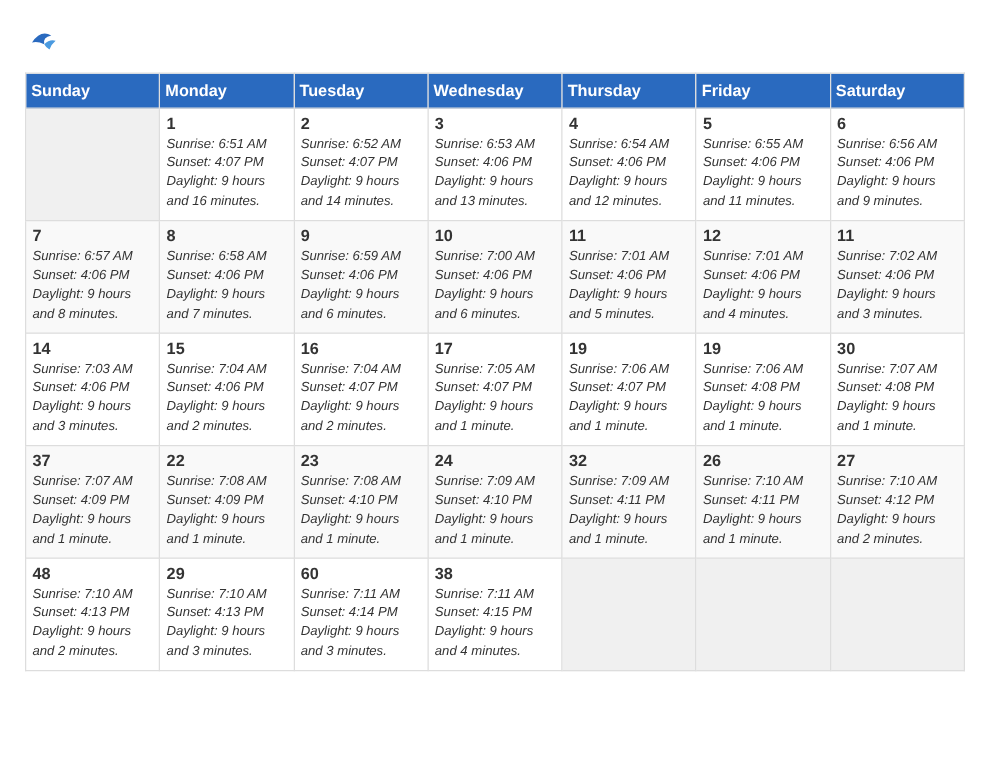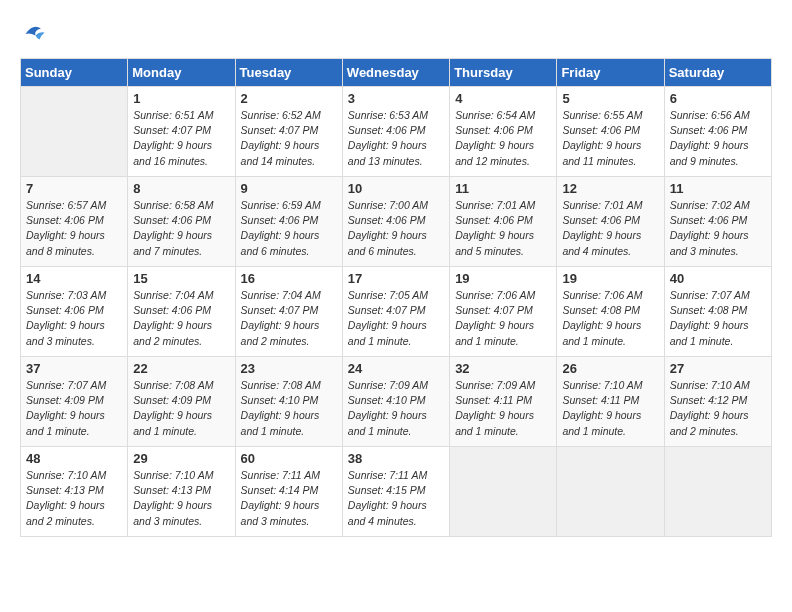--- a/index.html
+++ b/index.html
@@ -227,21 +227,21 @@
           Sunrise: 7:06 AM<br>Sunset: 4:07 PM<br>Daylight: 9 hours and 1 minute.
         </div>
         </td>
         <td>
           <span class="day-num">19</span>
         <div class="cell-info">
           Sunrise: 7:06 AM<br>Sunset: 4:08 PM<br>Daylight: 9 hours and 1 minute.
         </div>
         </td>
         <td>
-          <span class="day-num">40</span>
+          <span class="day-num">30</span>
         <div class="cell-info">
           Sunrise: 7:07 AM<br>Sunset: 4:08 PM<br>Daylight: 9 hours and 1 minute.
         </div>
         </td>
       </tr>
       <tr>
         <td>
           <span class="day-num">37</span>
         <div class="cell-info">
           Sunrise: 7:07 AM<br>Sunset: 4:09 PM<br>Daylight: 9 hours and 1 minute.

